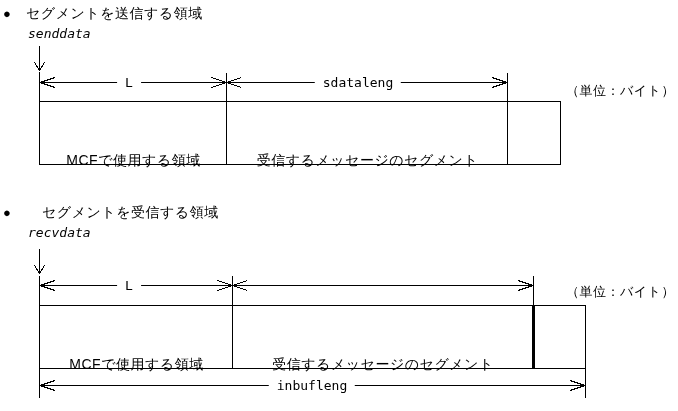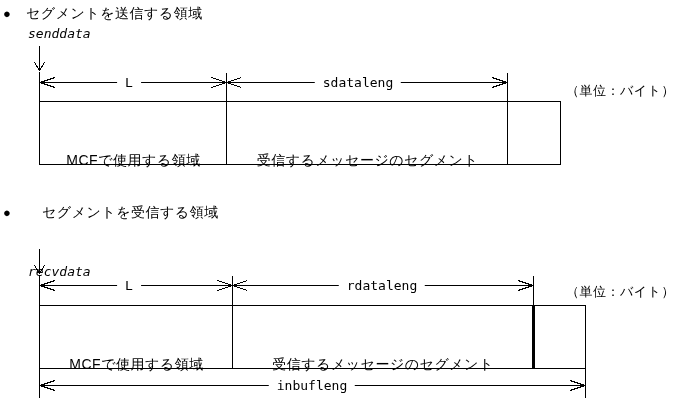--- a/index.html
+++ b/index.html
@@ -92,24 +92,23 @@
 
   <div class="abs dim-label" style="left:129px;top:76px;">L</div>
   <div class="abs dim-label" style="left:358px;top:76px;">sdataleng</div>
   <div class="abs unit-label" style="left:566px;top:84px;">（単位：バイト）</div>
 
   <div class="abs cell-label" style="left:40px;top:126px;width:187px;">MCFで使用する領域</div>
   <div class="abs cell-label" style="left:227px;top:126px;width:281px;">受信するメッセージのセグメント</div>
 
   <div class="abs bullet" style="left:3px;top:206px;">●</div>
   <div class="abs heading" style="left:42px;top:204px;">セグメントを受信する領域</div>
-  <div class="abs mono" style="left:28px;top:226px;margin-top:39px;">recvdata</div>
+  <div class="abs mono" style="left:28px;top:226px;">recvdata</div>
 
   <div class="abs dim-label" style="left:129px;top:279px;">L</div>
-  <div class="abs dim-label" style="left:382px;top:279px;">rdataleng</div>
   <div class="abs unit-label" style="left:566px;top:285px;">（単位：バイト）</div>
 
   <div class="abs cell-label" style="left:40px;top:330px;width:193px;">MCFで使用する領域</div>
   <div class="abs dim-label" style="left:312px;top:379px;">inbufleng</div>
 
   <div class="abs cell-label" style="left:233px;top:330px;width:300px;">受信するメッセージのセグメント</div>
 
 </div>
 
 </body></html>

